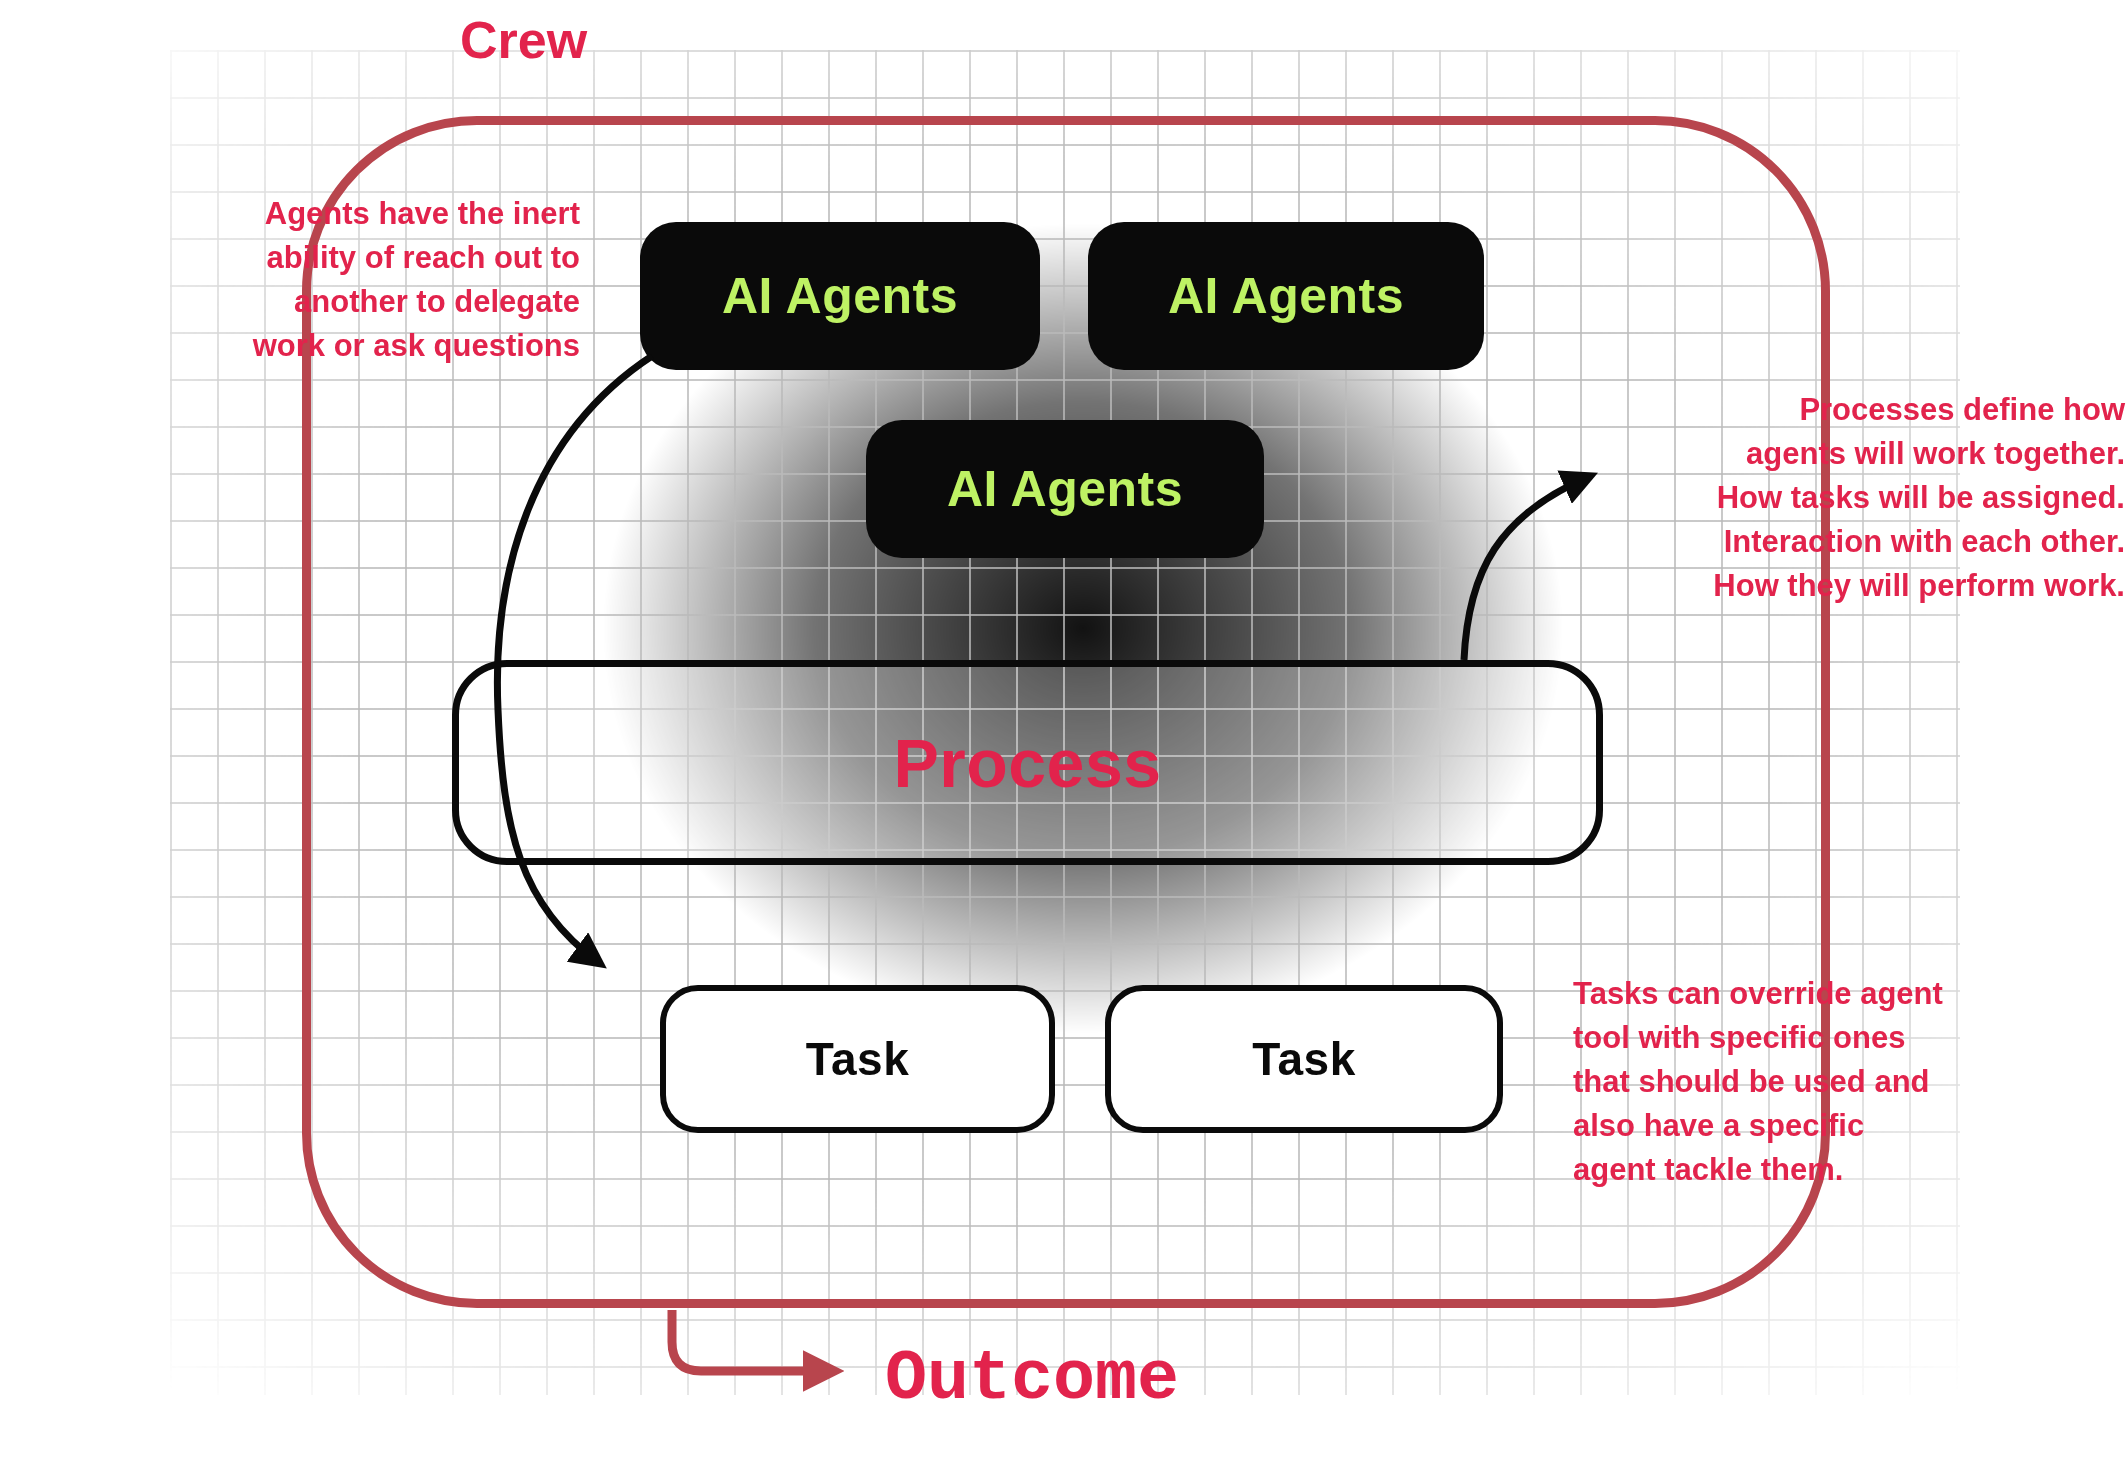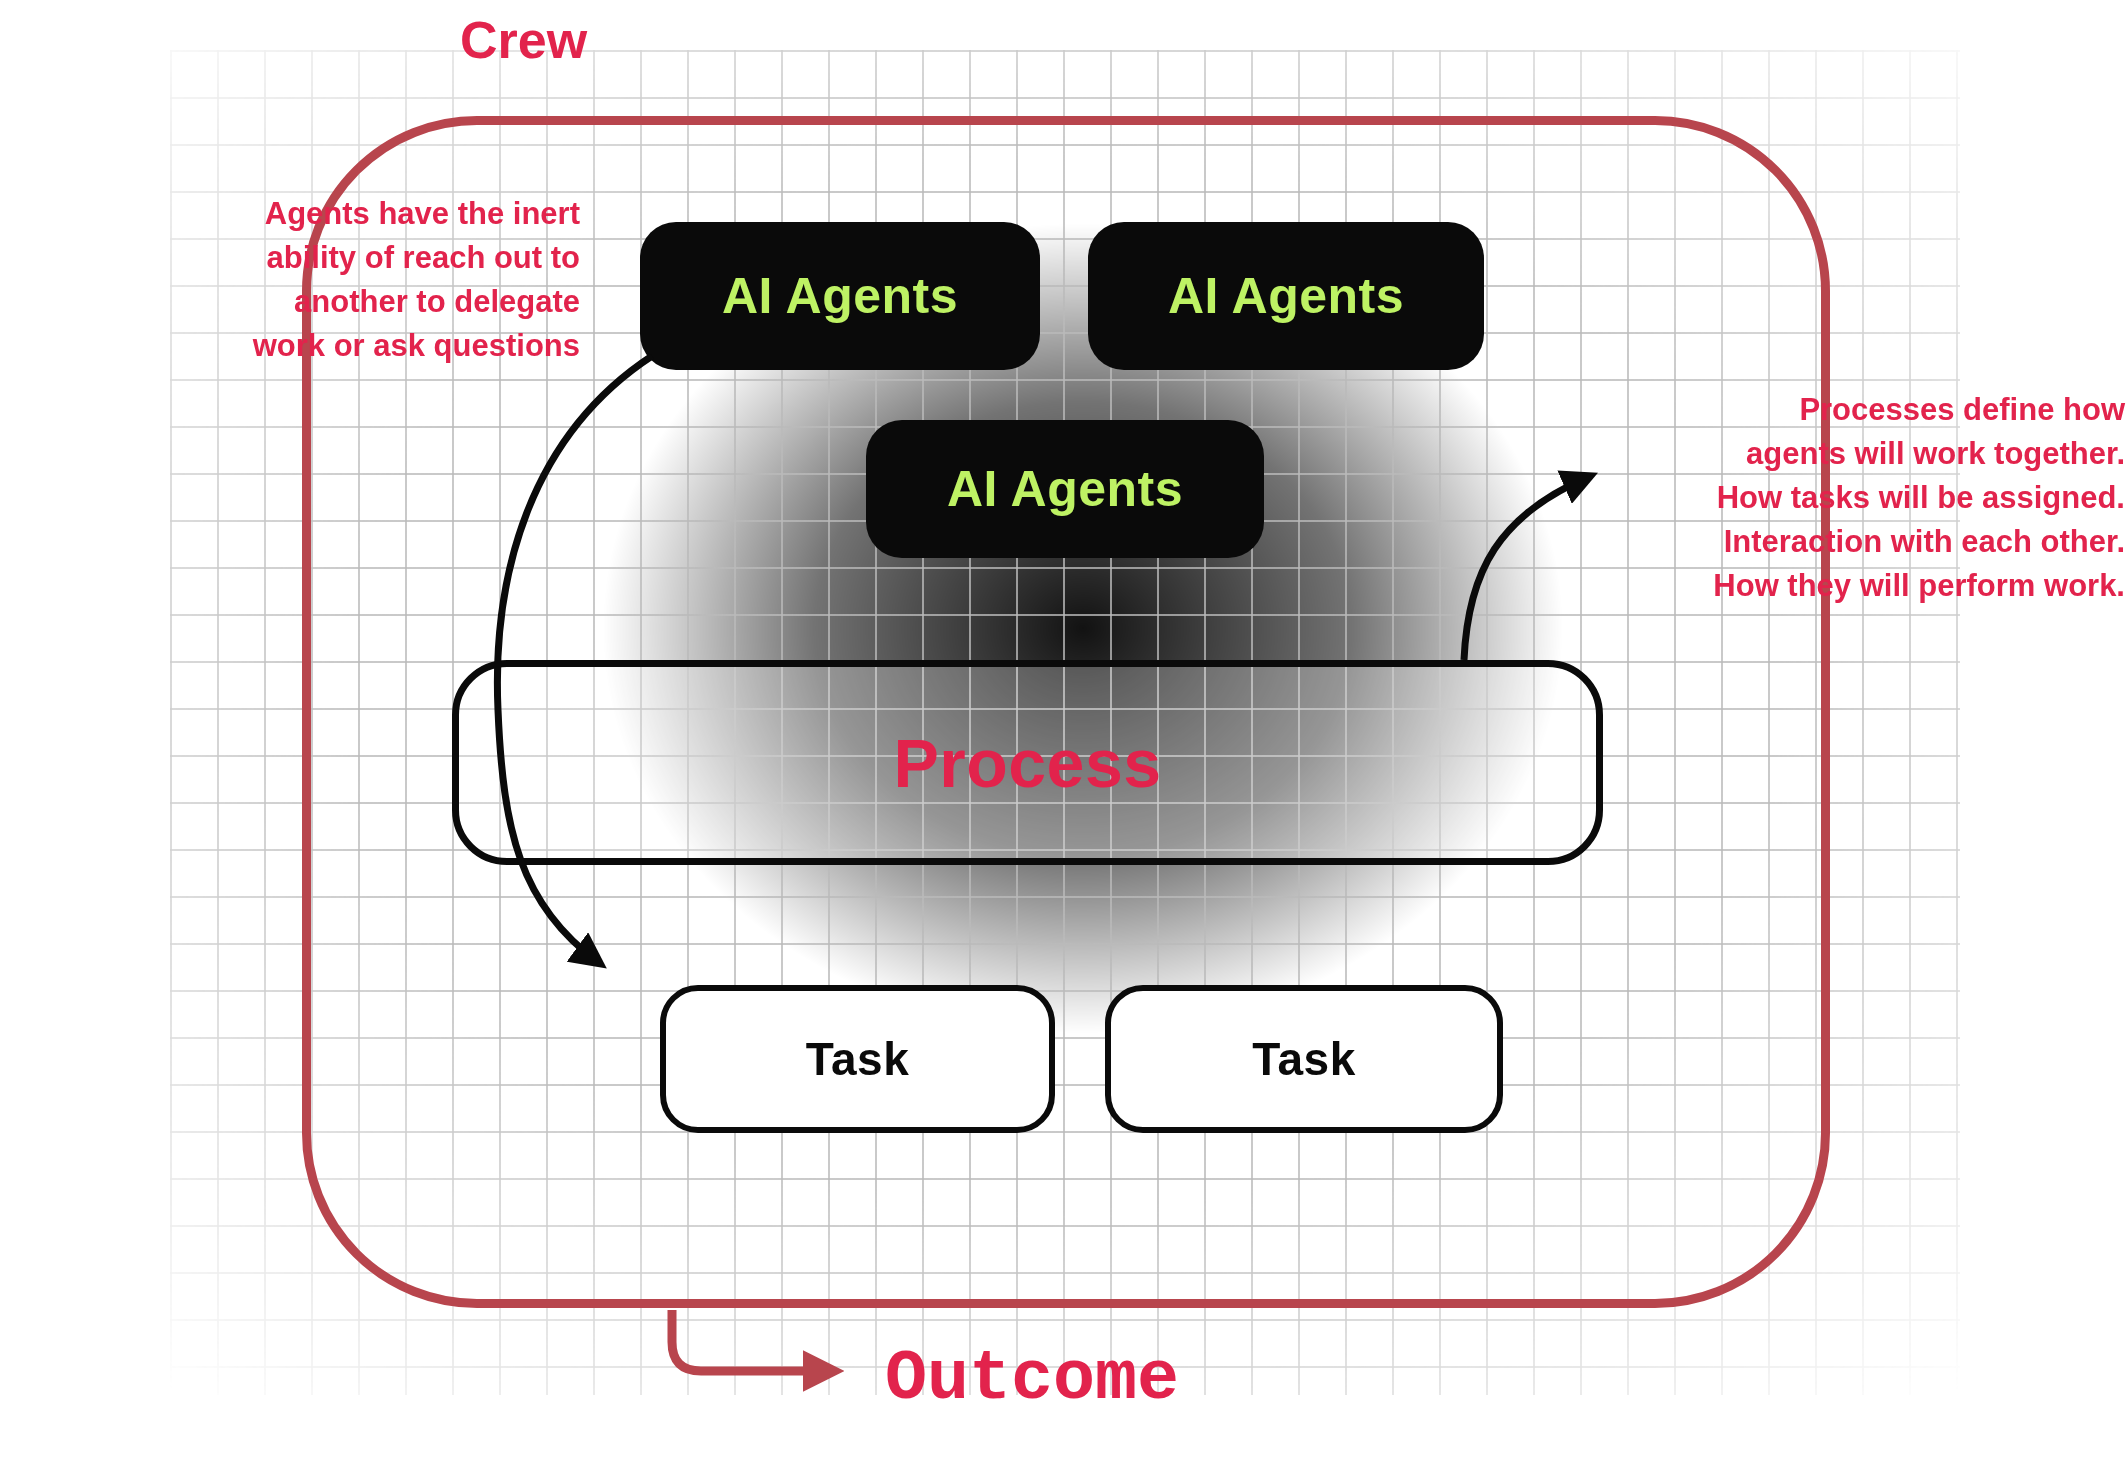--- a/index.html
+++ b/index.html
@@ -72,20 +72,25 @@
 ability of reach out to
 another to delegate
 work or ask questions</div>
 
   <div class="note" id="note-right-top">Processes define how
 agents will work together.
 How tasks will be assigned.
 Interaction with each other.
 How they will perform work.</div>
 
+  <div class="note" id="note-right-bottom">Tasks can override agent
+tool with specific ones
+that should be used and
+also have a specific
+agent tackle them.</div>
 
   <div class="node black" id="agents1">AI Agents</div>
 
   <div class="node black" id="agents2">AI Agents</div>
 
 
   <div class="node black" id="agents3">AI Agents</div>
 
   <div class="node" id="process">Process</div>
 

